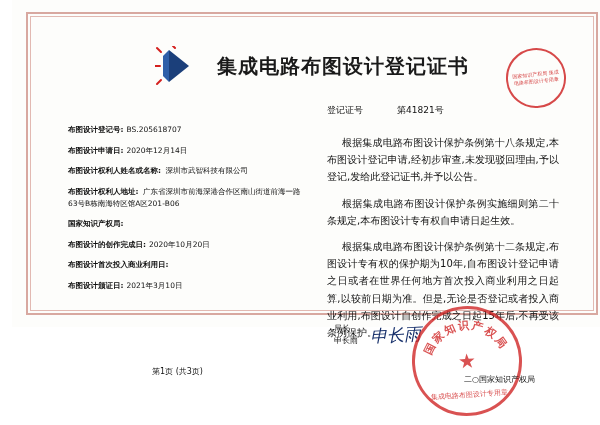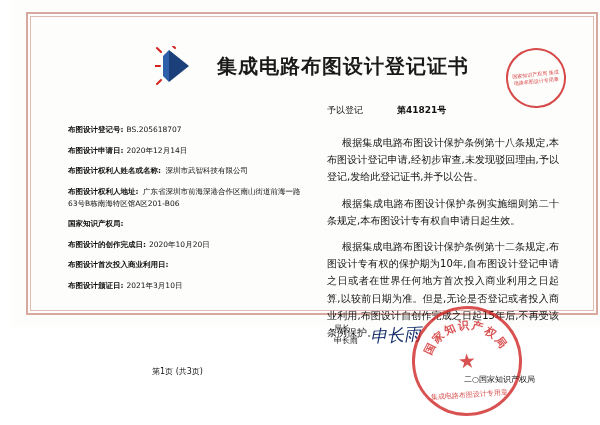--- a/index.html
+++ b/index.html
@@ -86,21 +86,21 @@
   .reg-line{
     position:absolute;
     left:315px;top:104px;
     font-size:9px;
     color:#111;
     display:flex;
     align-items:baseline;
     gap:34px;
     font-family:"DejaVu Sans","Liberation Sans",sans-serif;
   }
-  .reg-line .reg-value{font-weight:bold;}
+  .reg-line .reg-value{font-weight:normal;}
 
   
   .left-col{
     position:absolute;
     left:56px;top:124px;
     width:235px;
     font-size:7.5px;
     line-height:1.55;
     color:#111;
     font-family:"DejaVu Sans","Liberation Sans",sans-serif;
@@ -239,21 +239,21 @@
       </svg>
     </div>
     <div class="doc-title">集成电路布图设计登记证书</div>
   </div>
 
   <div class="seal-top">
     <div class="seal-inner">国家知识产权局 集成电路布图设计专用章</div>
   </div>
 
   <div class="reg-line">
-    <span class="reg-label">予以登记</span>
+    <span class="reg-label">登记证号</span>
     <span class="reg-value">第41821号</span>
   </div>
 
   <div class="left-col">
 
     <div class="field">
       <span class="lbl">布图设计登记号:</span>
       <span class="val">BS.205618707</span>
     </div>
 

